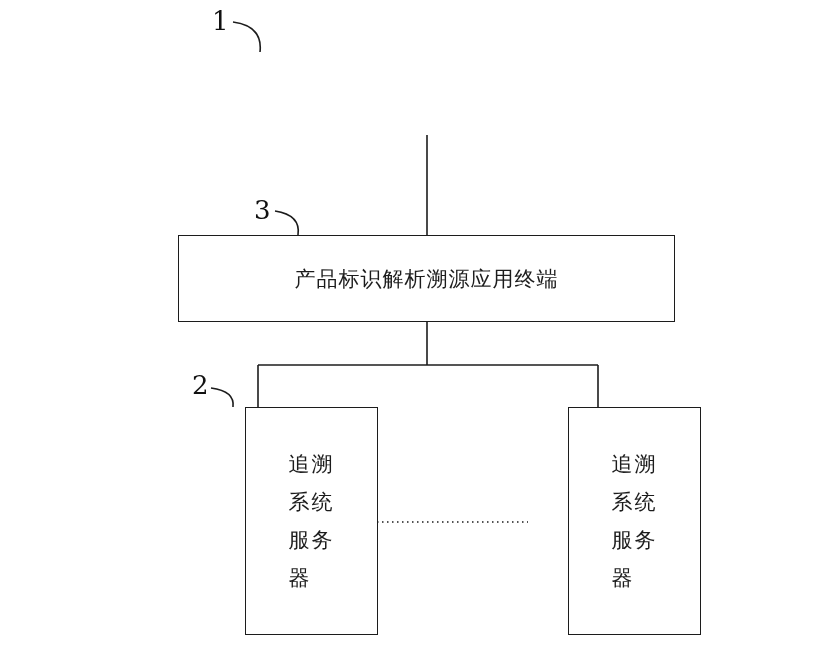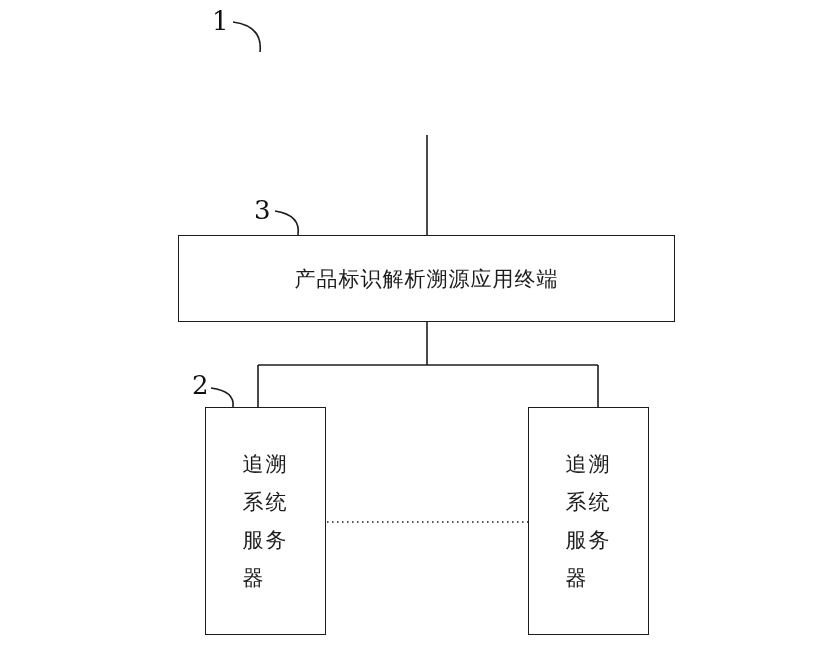--- a/index.html
+++ b/index.html
@@ -35,24 +35,25 @@
   }
   .wide-box {
     left: 178px;
     width: 497px;
     font-size: 21px;
     letter-spacing: 1px;
   }
   .top-box { top: 52px; height: 83px; }
   .mid-box { top: 235px; height: 87px; }
   .server-box {
-    width: 121px;
+    width: 133px;
     top: 407px;
     height: 228px;
     font-size: 21px;
+    margin-left: 40px;
   }
   .server-box .lines {
     display: flex;
     flex-direction: column;
     align-items: flex-start;
     gap: 10px;
     letter-spacing: 2px;
   }
   .left-server { left: 205px; }
   .right-server { left: 528px; }

